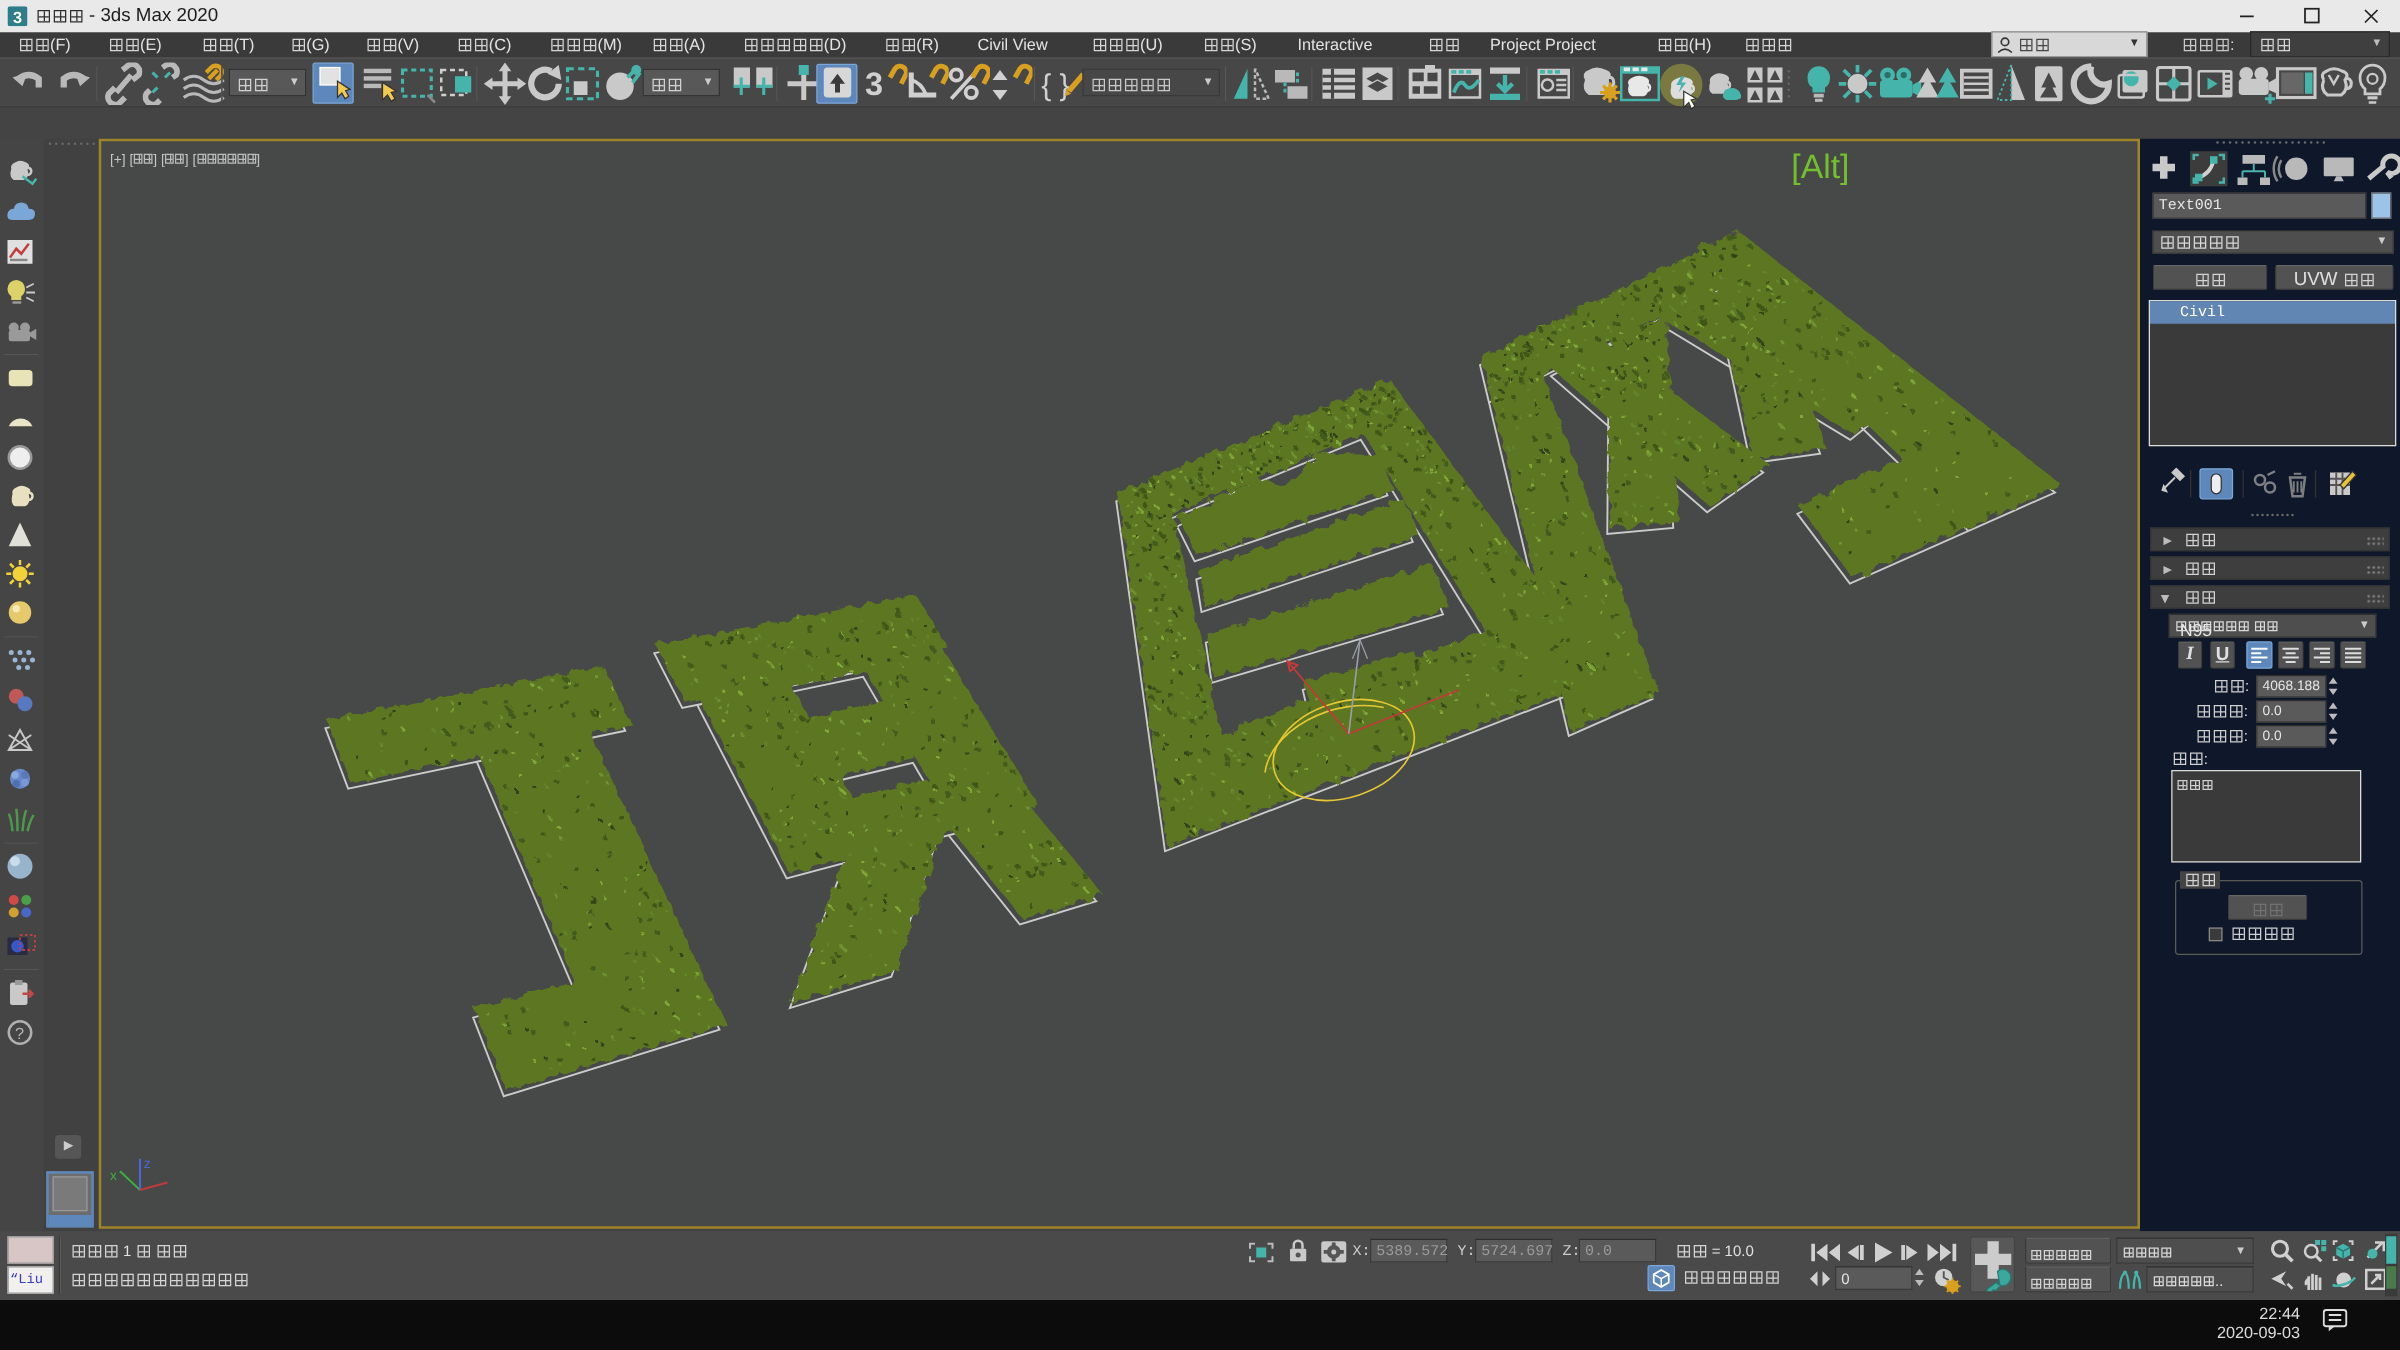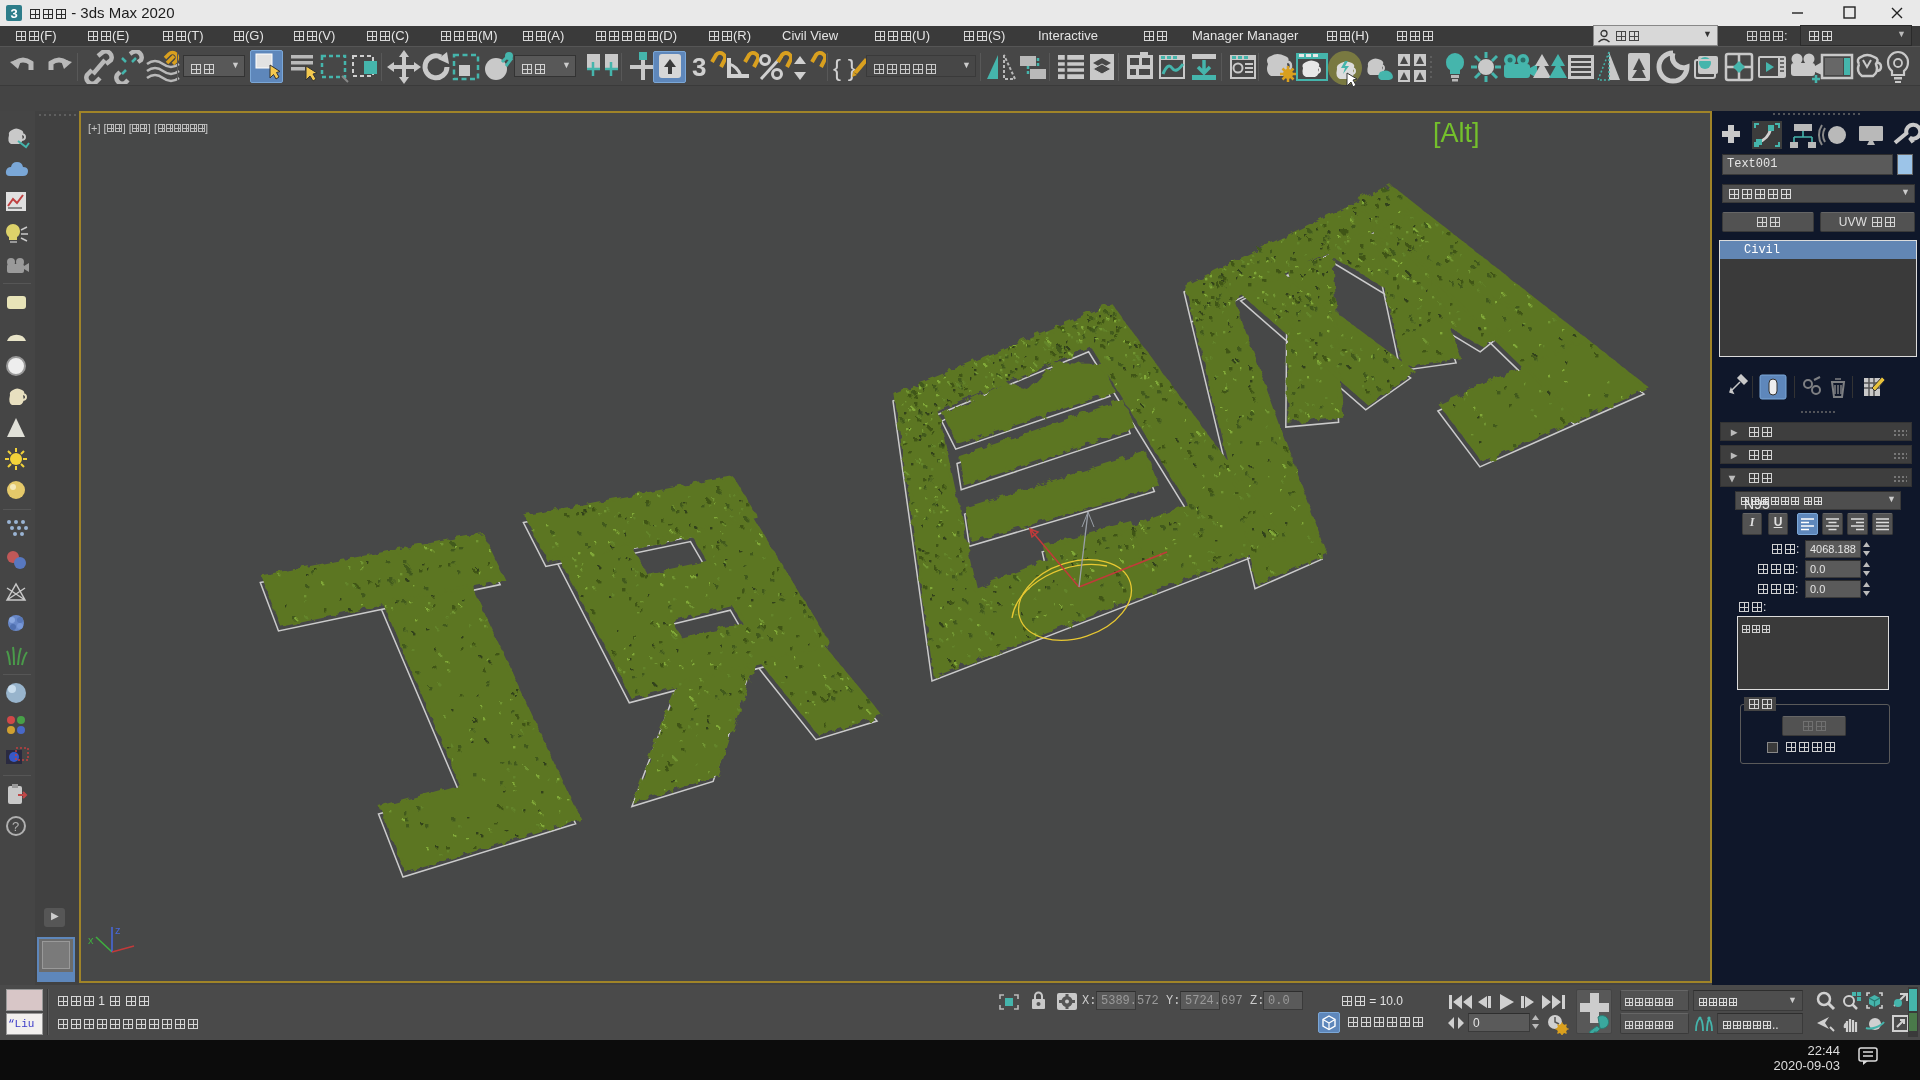--- a/index.html
+++ b/index.html
@@ -28,24 +28,24 @@
 .combo{position:absolute;top:8px;height:22px;background:#585858;border:1px solid #333;color:#ddd}
 .combo .cl{position:absolute;left:5px;top:3px}
 .combo .ca{position:absolute;right:4px;top:4px;font-size:9px;color:#ccc}
 .bluebtn{position:absolute;background:#5e87bb;border:1px solid #7ba7d7;border-radius:2px;z-index:2}
 .lsep{position:absolute;left:3px;width:28px;height:1px;background:#383838;border-bottom:1px solid #565656}
 .li{position:absolute;left:4px}
 .roll{position:absolute;left:1720px;width:192px;height:19px;background:#3e3e3e;border:1px solid #333;color:#e0e0e0;font-size:12px;font-weight:bold}
 .fld{position:absolute;background:#5a5a5a;border:1px solid #3a3a3a;border-top-color:#2e2e2e;color:#e6e6e6;font-size:12px}
 .fld span{position:absolute;left:4px;top:2px}
 .spin{position:absolute;width:9px;height:16px}
-.btn{position:absolute;background:#525252;border:1px solid #3a3a3a;border-top-color:#666;color:#e0e0e0;font-size:12px;text-align:center;border-radius:2px}
+.btn{position:absolute;background:#525252;border:1px solid #3a3a3a;border-top-color:#666;color:#e0e0e0;font-size:15px;text-align:center;border-radius:2px}
 .roll .grip{position:absolute;right:4px;top:6px;width:14px;height:8px;background:radial-gradient(circle,#777 1px,transparent 1.2px);background-size:4px 4px}
 .xyz{position:absolute;top:9px;color:#ccc;font-size:12px;font-family:'Liberation Mono',monospace}
-.xyzf{top:6px;width:40px;height:19px}
+.xyzf{top:6px;width:62px;height:19px}
 .xyzf span{color:#9a9a9a;font-family:'Liberation Mono',monospace;font-size:12px}
 .nav{position:absolute;width:22px;height:22px}
 </style></head>
 <body>
 <div id="root">
 <div id="titlebar">
   <svg style="position:absolute;left:6px;top:5px" width="16" height="16">
         <rect x="0" y="0" width="16" height="16" rx="2" fill="#2d7d8a"></rect>
         <text x="8" y="13" font-size="13" font-weight="bold" fill="#fff" text-anchor="middle">3</text>
       </svg>
@@ -69,21 +69,21 @@
 <span class="mi" style="left:365px"><b class="c"></b><b class="c"></b>(C)</span>
 <span class="mi" style="left:439px"><b class="c"></b><b class="c"></b><b class="c"></b>(M)</span>
 <span class="mi" style="left:521px"><b class="c"></b><b class="c"></b>(A)</span>
 <span class="mi" style="left:594px"><b class="c"></b><b class="c"></b><b class="c"></b><b class="c"></b><b class="c"></b>(D)</span>
 <span class="mi" style="left:707px"><b class="c"></b><b class="c"></b>(R)</span>
 <span class="mi" style="left:782px">Civil View</span>
 <span class="mi" style="left:873px"><b class="c"></b><b class="c"></b><b class="c"></b>(U)</span>
 <span class="mi" style="left:962px"><b class="c"></b><b class="c"></b>(S)</span>
 <span class="mi" style="left:1038px">Interactive</span>
 <span class="mi" style="left:1142px"><b class="c"></b><b class="c"></b></span>
-<span class="mi" style="left:1192px">Manager Manager</span>
+<span class="mi" style="left:1192px">Project Project</span>
 <span class="mi" style="left:1325px"><b class="c"></b><b class="c"></b>(H)</span>
 <span class="mi" style="left:1395px"><b class="c"></b><b class="c"></b><b class="c"></b></span>
 <span style="position:absolute;left:1593px;top:-1px;width:125px;height:21px;background:#d8d8d8;border:1px solid #888">
         <svg width="14" height="14" style="position:absolute;left:3px;top:3px">
           <circle cx="7" cy="4.5" r="3" fill="none" stroke="#333" stroke-width="1.3"></circle>
           <path d="M1.5 13 Q7 7.5 12.5 13" fill="none" stroke="#333" stroke-width="1.3"></path>
         </svg>
         <span style="position:absolute;left:20px;top:2px;color:#222"><b class="c" style="opacity:.8"></b><b class="c" style="opacity:.8"></b></span>
         <span style="position:absolute;right:5px;top:3px;color:#333;font-size:9px">▼</span>
       </span>

